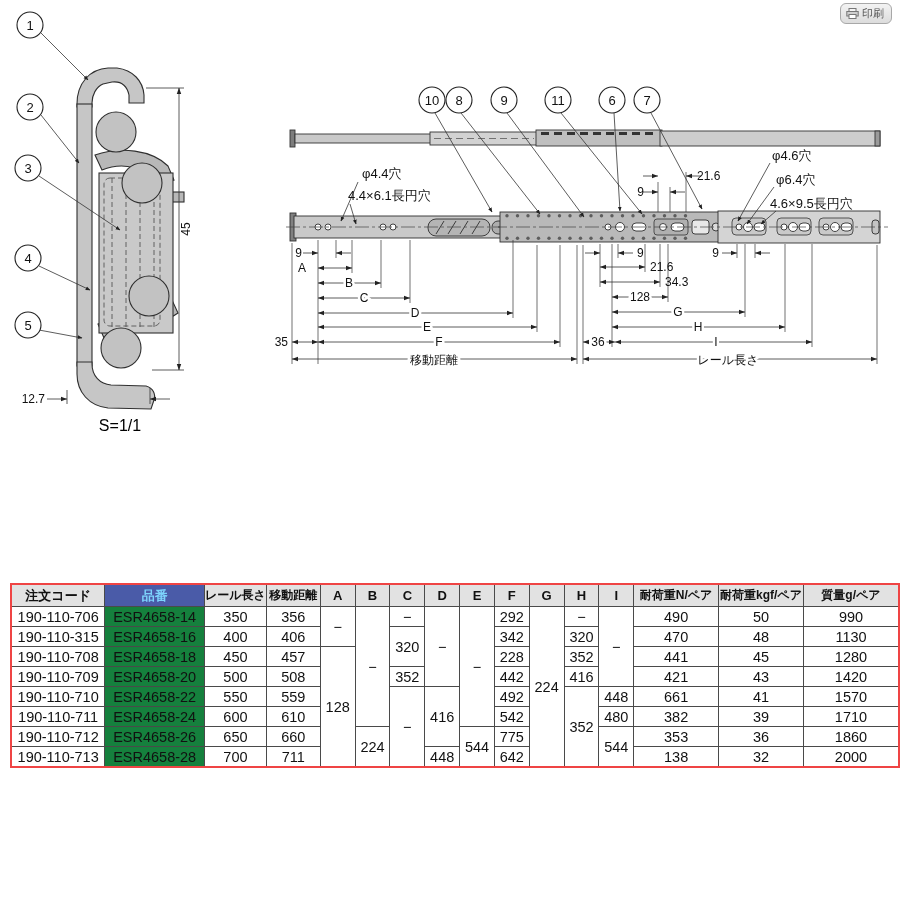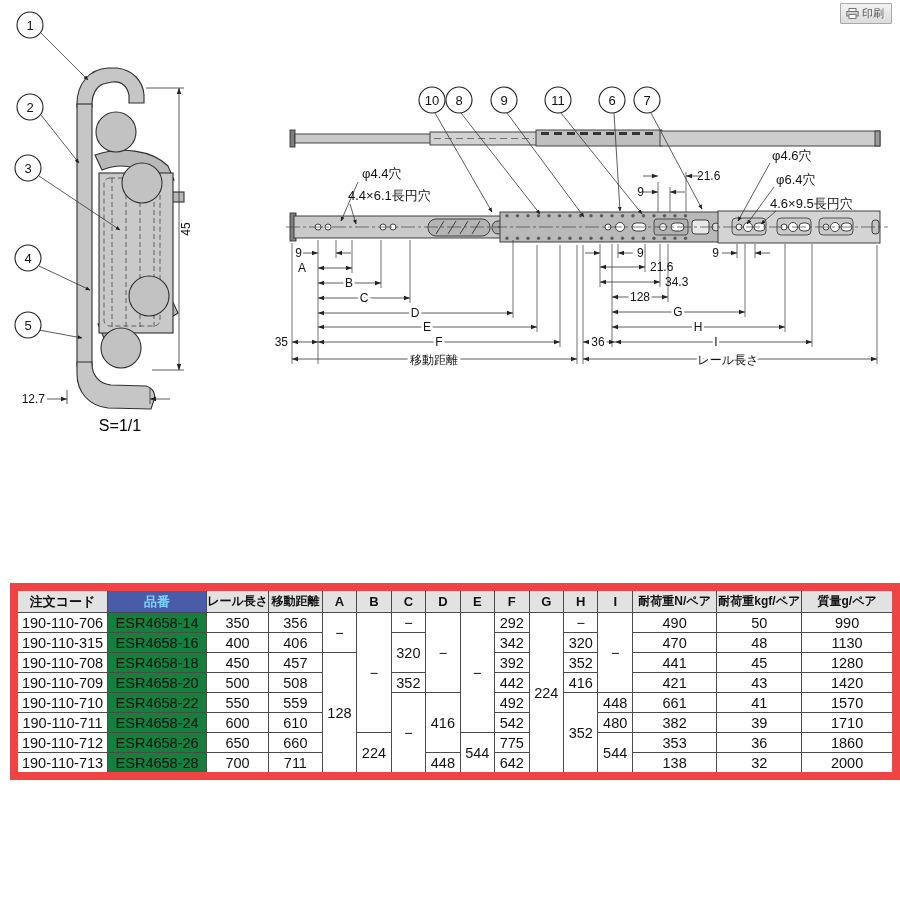--- a/index.html
+++ b/index.html
@@ -1,32 +1,32 @@
 <!DOCTYPE html>
 <html><head>
 <meta charset="utf-8">
 <style>
   html,body{margin:0;padding:0;background:#fff;width:900px;height:900px;
     font-family:"Liberation Sans","DejaVu Sans",sans-serif;color:#111;}
   #stage{position:relative;width:900px;height:900px;overflow:hidden;background:#fff;}
   
   #print-btn{position:absolute;top:3px;right:8px;height:17px;display:flex;align-items:center;gap:3px;
-    padding:1px 7px 1px 5px;border:1px solid #a8a8a8;border-radius:1px;
+    padding:1px 7px 1px 5px;border:1px solid #a8a8a8;border-radius:6px;
     background:linear-gradient(#f3f3f3,#dcdcdc);font-size:11px;color:#555;cursor:pointer;}
   
   #drawing{position:absolute;left:0;top:0;}
   text{font-family:"Liberation Sans","DejaVu Sans",sans-serif;}
   .dimtxt{font-size:12px;fill:#111;}
   .halo{stroke:#fff;stroke-width:5px;paint-order:stroke;}
   .lbl{font-size:13px;fill:#111;}
   .balloon circle{fill:#fff;stroke:#222;stroke-width:1.1;}
   .balloon text{font-size:13px;text-anchor:middle;fill:#111;}
   
   #spec-wrap{position:absolute;left:10px;top:583px;}
-  table{border-collapse:collapse;border:8px solid #ef4444;table-layout:fixed;}
+  table{border-collapse:collapse;border:2px solid #ef4444;table-layout:fixed;}
   th,td{border:1px solid #4a4a4a;text-align:center;vertical-align:middle;
     padding:0;overflow:hidden;white-space:nowrap;}
   th{background:#e2e2e2;font-weight:bold;font-size:13px;height:21px;}
   th.small{font-size:12px;}
   th.pn-h{background:#4a5ba8;color:#7dd3fc;}
   td{font-size:14.5px;height:19px;background:#fff;}
   td.pn{background:#15803d;}
 </style>
 </head>
 <body>
@@ -417,21 +417,21 @@
             <td>470</td>
             <td>48</td>
             <td>1130</td>
           </tr>
           <tr>
             <td>190-110-708</td>
             <td class="pn">ESR4658-18</td>
             <td>450</td>
             <td>457</td>
             <td rowspan="6">128</td>
-            <td>392</td>
+            <td>228</td>
             <td>352</td>
             <td>441</td>
             <td>45</td>
             <td>1280</td>
           </tr>
           <tr>
             <td>190-110-709</td>
             <td class="pn">ESR4658-20</td>
             <td>500</td>
             <td>508</td>

